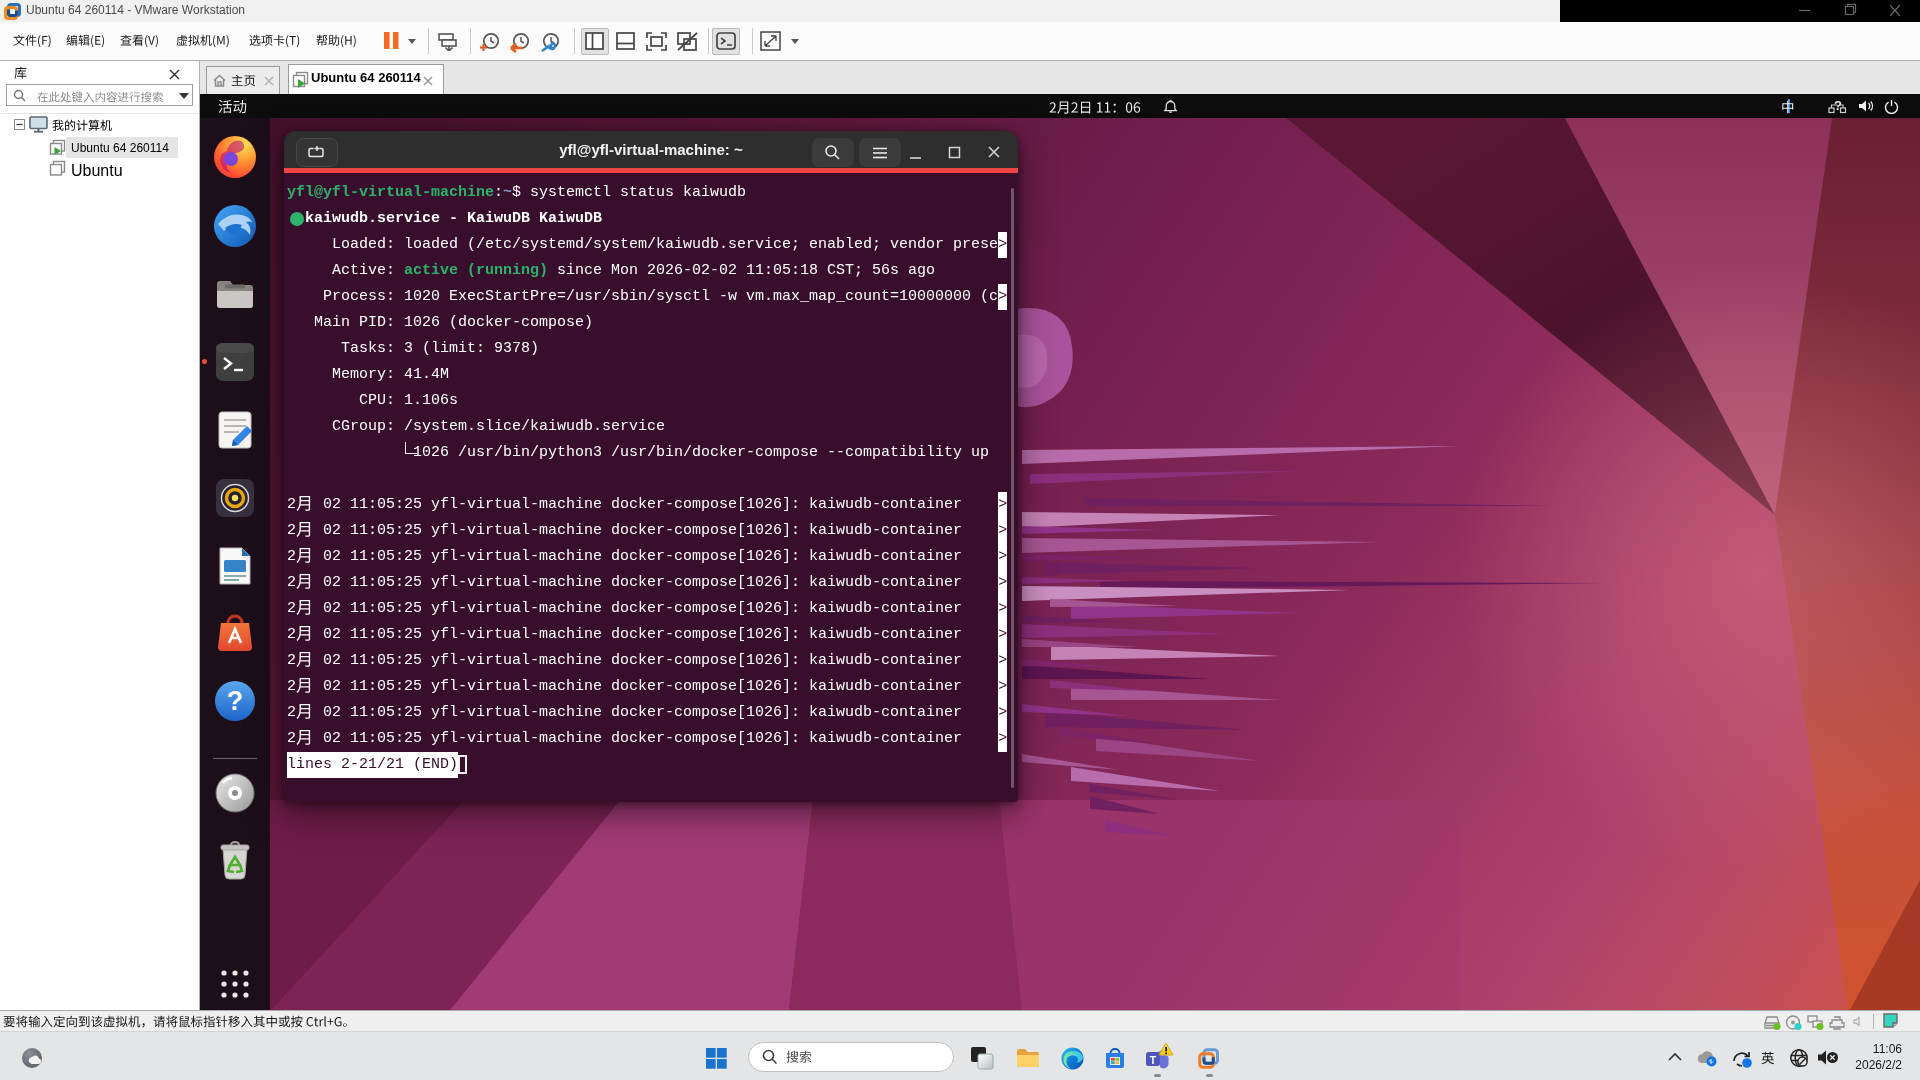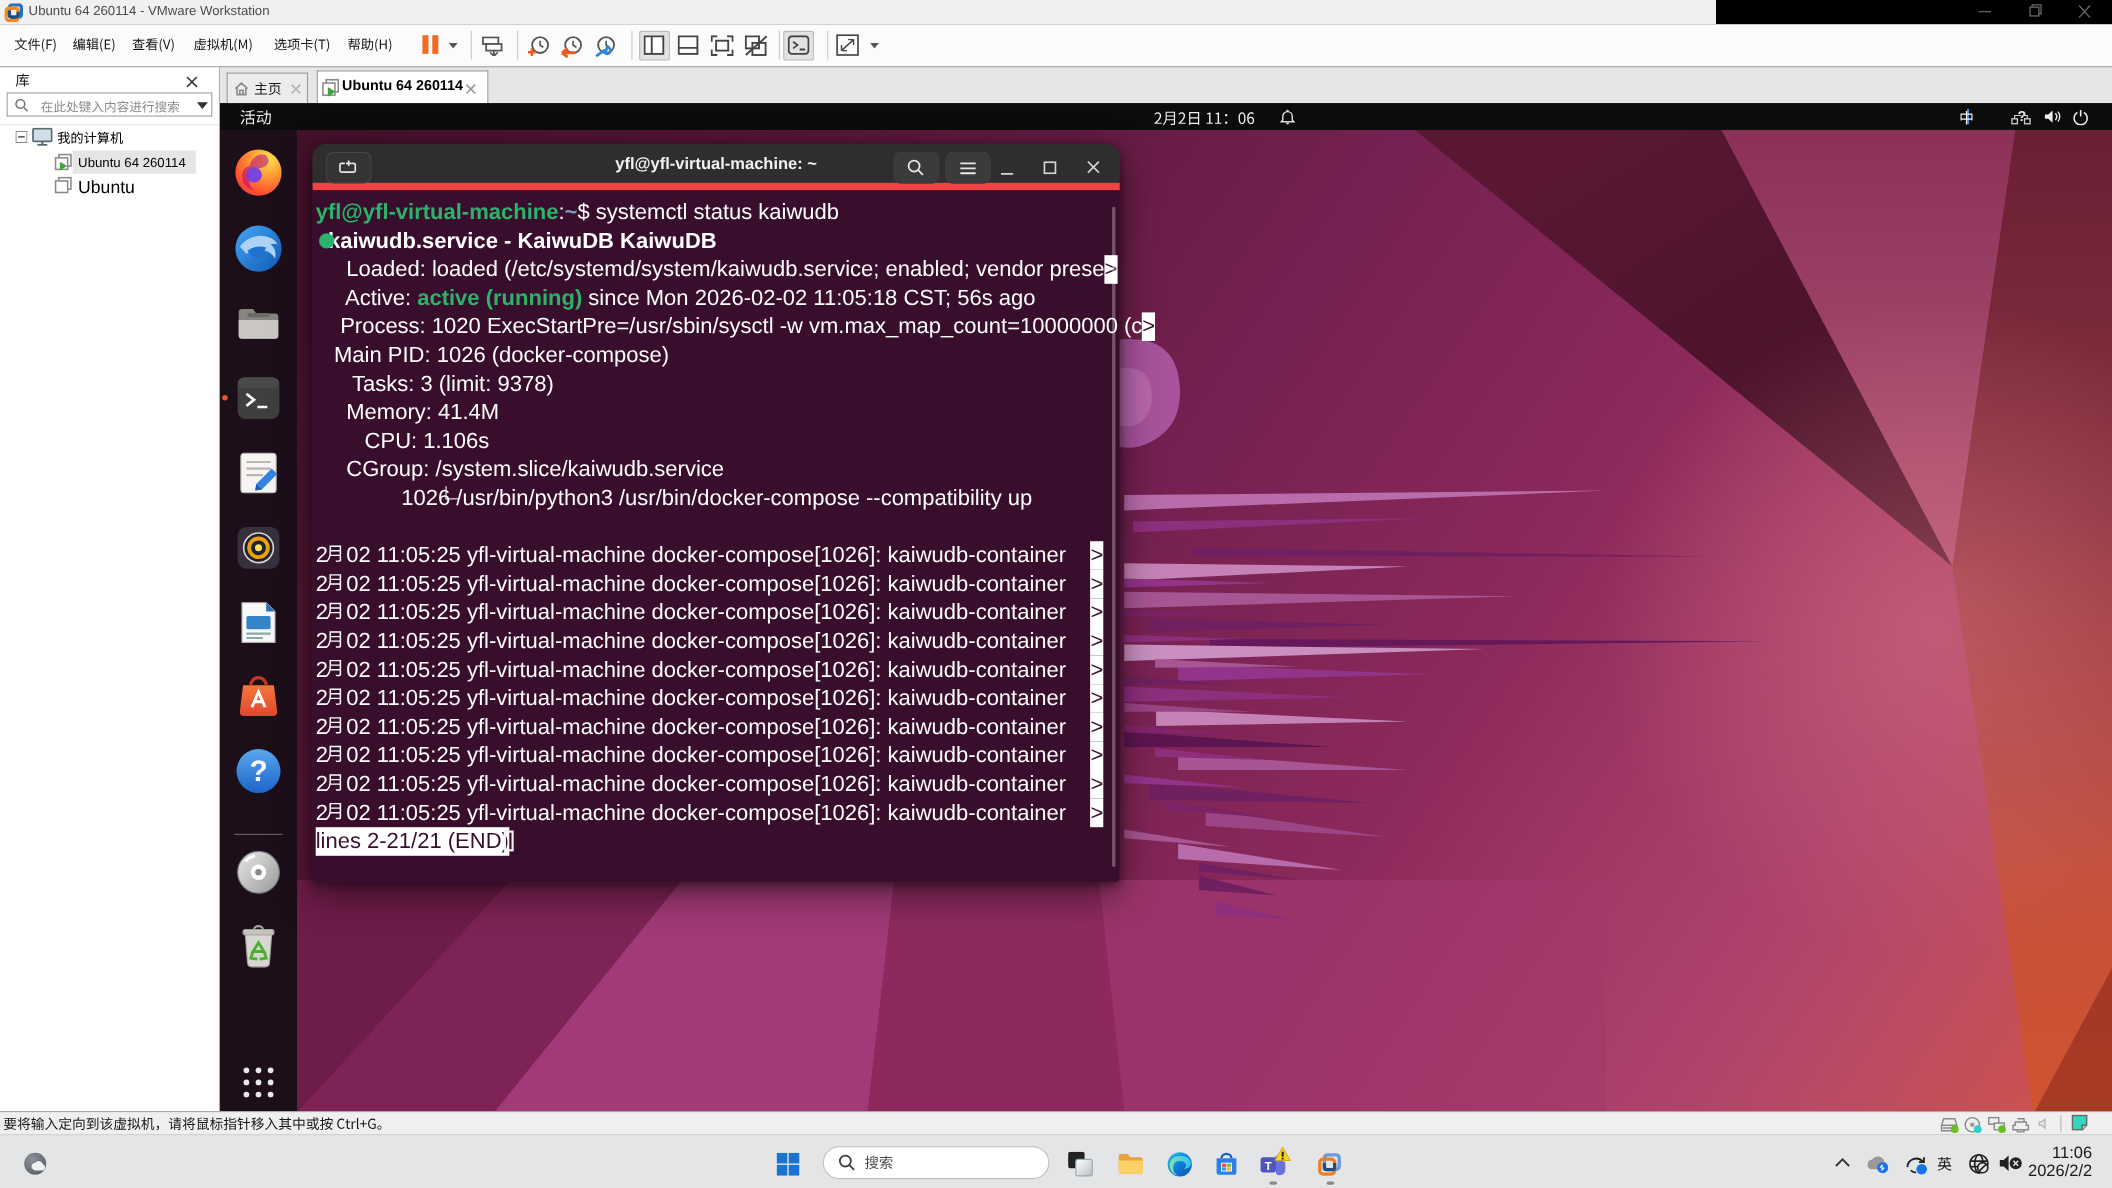--- a/index.html
+++ b/index.html
@@ -10,24 +10,24 @@
 #library{left:0;top:61px;width:200px;height:949px;background:#fff;border-right:1px solid #b0b0b0}
 #vm{left:200px;top:94px;width:1720px;height:916px;background:#12030e}
 #gtop{left:0;top:0;width:1720px;height:24px;background:#0c0c0c}
 #dock{left:0;top:24px;width:70px;height:892px;background:#1d0f1a}
 #statusbar{left:0;top:1010px;width:1920px;height:21px;background:#efefef;border-top:1px solid #a9a9a9}
 #taskbar{left:0;top:1031px;width:1920px;height:49px;background:#e3e5e6;border-top:1px solid #d2d4d5}
 .sepv{position:absolute;width:1px;background:#c9c9c9}
 #term{left:84px;top:37px;width:734px;height:671px;border-radius:12px 12px 4px 4px;
   box-shadow:0 10px 34px rgba(0,0,0,.5), 0 2px 8px rgba(0,0,0,.4)}
 #termbar{position:absolute;left:0;top:0;width:734px;height:42px;background:#2e2e2e;
-  border-radius:12px 12px 0 0;border-bottom:7px solid #ef4444}
+  border-radius:12px 12px 0 0;border-bottom:5px solid #ef4444}
 #termbody{position:absolute;left:0;top:42px;width:734px;height:629px;background:#390e2c;border-radius:0 0 4px 4px}
-#tpre{position:absolute;left:3px;top:7px;font-family:Liberation Sans, sans-serif;
-  font-size:20px;line-height:26px;color:#fff;white-space:pre}
+#tpre{position:absolute;left:3px;top:7px;font-family:Liberation Mono, monospace;
+  font-size:15px;line-height:26px;color:#fff;white-space:pre}
 #tpre b{font-weight:bold}
 .grn{color:#2bb36b;font-weight:bold}
 .blu{color:#7a9ec2;font-weight:bold}
 .inv{background:#fff;color:#390e2c;display:inline-block;height:26px;vertical-align:top}
 .tbtn{position:absolute;top:7px;width:42px;height:29px;background:#3b3b3b;border-radius:7px}
 </style></head><body>
 <div id="titlebar" class="abs">
     <svg class="abs" style="left:4px;top:3px" width="17" height="17" viewBox="0 0 17 17">
 <rect x="4.5" y="1.5" width="11" height="11" rx="2.5" fill="none" stroke="#2a6fbc" stroke-width="3"></rect>
 <rect x="1.5" y="4.5" width="11" height="11" rx="2.5" fill="none" stroke="#f28a1e" stroke-width="3"></rect>
@@ -610,13 +610,13 @@
       <ellipse cx="10" cy="10" rx="3.8" ry="8.2"></ellipse>
 <path d="M2,7.5 h16 M2,12.5 h16"></path>
       <circle cx="13.5" cy="13.5" r="4.6" fill="#e3e5e6" stroke="#222"></circle>
 <line x1="10.5" y1="16.5" x2="16.5" y2="10.5"></line>
     </svg>
     <svg class="abs" style="left:1817px;top:17px" width="22" height="17">
 <path d="M1,5.5 h3.5 l4.5,-4 v14 l-4.5,-4 H1 z" fill="#222"></path>
 <circle cx="15.5" cy="8.5" r="5.5" fill="#222"></circle>
 <path d="M13.3,6.3 l4.4,4.4 m0,-4.4 l-4.4,4.4" stroke="#e3e5e6" stroke-width="1.4"></path>
     </svg>
-    <div class="abs" style="left:1840px;top:9px;width:62px;height:32px;font-size:15px;color:#1a1a1a;text-align:right;line-height:16px">11:06<br>2026/2/2</div>
+    <div class="abs" style="left:1840px;top:9px;width:62px;height:32px;font-size:12px;color:#1a1a1a;text-align:right;line-height:16px">11:06<br>2026/2/2</div>
   </div>
 </body></html>

